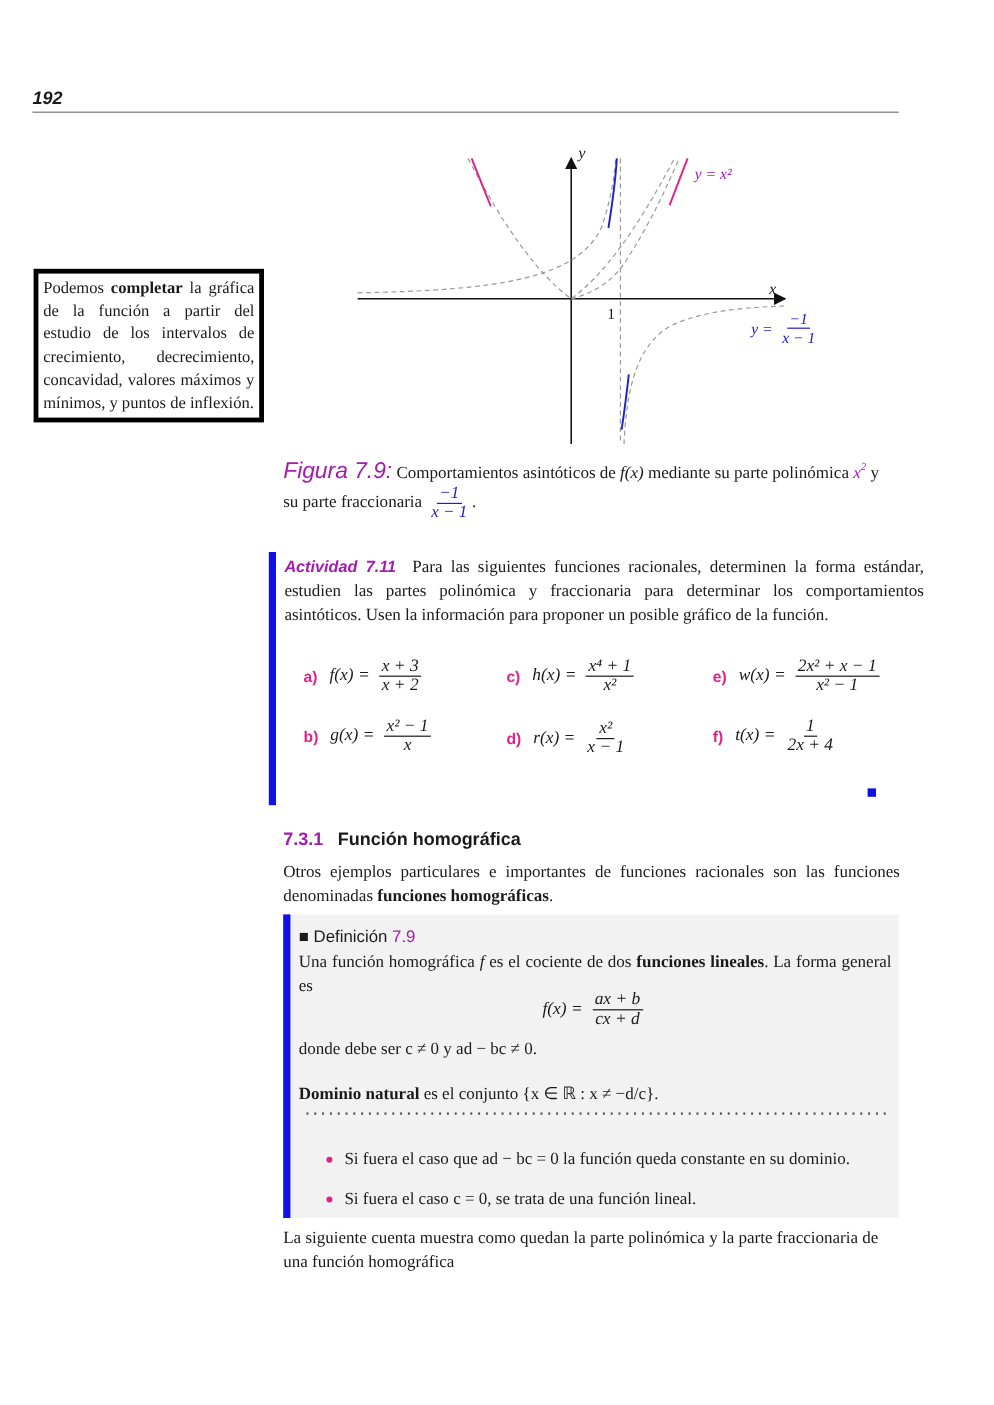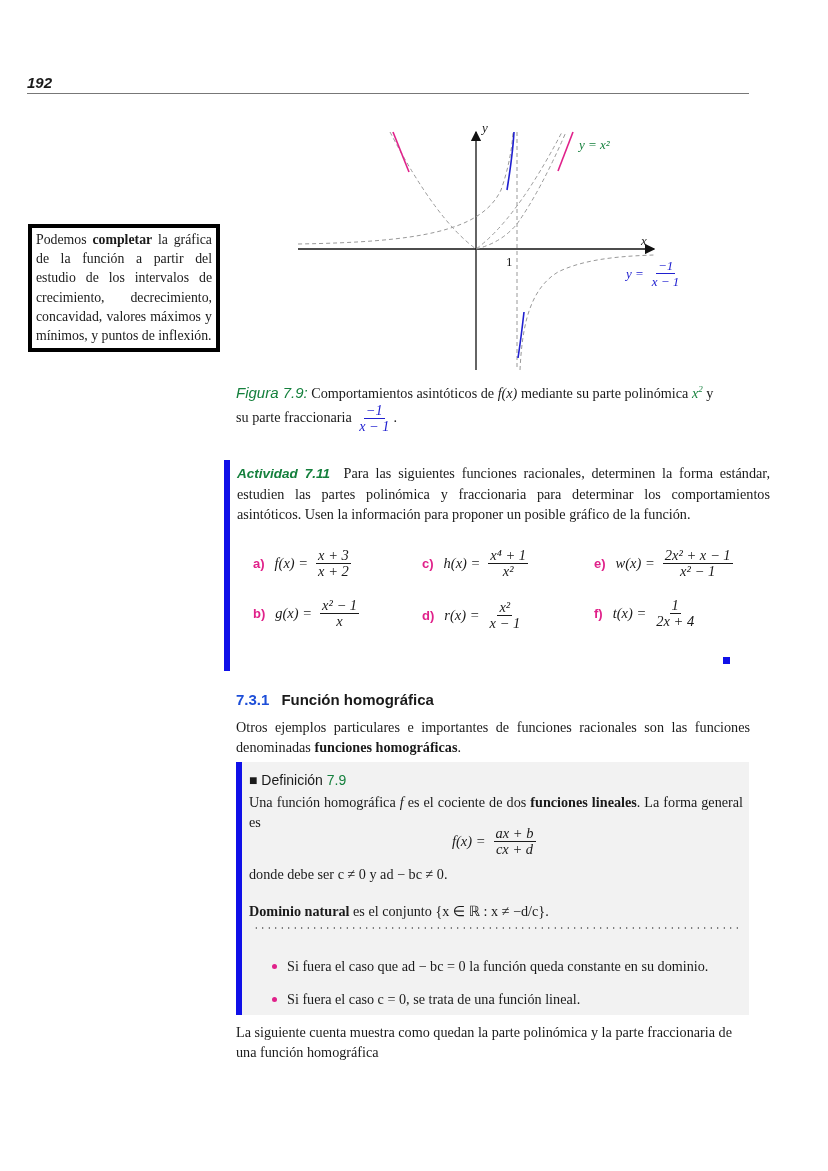--- a/index.html
+++ b/index.html
@@ -1,19 +1,19 @@
 <!DOCTYPE html>
 <html><head>
 <meta charset="utf-8">
 <style>
   html, body { margin:0; padding:0; background:#ffffff; }
   body { width:828px; height:1171px; position:relative; overflow:hidden;
          font-family:"Liberation Serif", serif; color:#1a1a1a; font-size:14.2px; }
   .sans { font-family:"Liberation Sans", sans-serif;font-style:italic; }
-  .magenta { color:#15803d; }
+  .magenta { color:#a21caf; }
   .blue { color:#2020d0; }
   .abs { position:absolute; }
   i.m, .m { font-style:italic; }
   sup { font-size:9px; vertical-align:6px; line-height:0; }
 
   #page-number { left:27px; top:74px; font-weight:bold; font-size:15px; }
   #header-rule { left:27px; top:93px; width:722px; height:1px; background:#777; }
 
   #margin-note { left:28px; top:224px; width:176px; padding:2px 4px 3px 4px;
                  border:4px solid #000000; font-size:13.8px; line-height:19.2px;
@@ -28,21 +28,21 @@
   .frac .den { padding:0 2px; }
 
   #activity { left:224px; top:460px; width:550px; height:211px; }
   #activity-bar { left:0; top:0; width:6px; height:211px; background:#1010e8; }
   #activity-text { left:13px; top:3px; width:533px; font-size:14.2px; line-height:20px; text-align:justify; }
   .exercise { position:absolute; display:flex; align-items:center; gap:6px; font-size:14.5px; }
   .exercise .lbl { font-family:"Liberation Sans", sans-serif; font-weight:bold; color:#e0218a; font-size:13px; margin-right:4px; }
   #qed-square { left:499px; top:197px; width:7px; height:7px; background:#1010e8; }
 
   #section-title { left:236px; top:691px; font-family:"Liberation Sans", sans-serif; font-weight:bold; font-size:15px; }
-  #section-title .num { color:#1d4ed8; margin-right:12px; }
+  #section-title .num { color:#a21caf; margin-right:12px; }
   #section-intro { left:236px; top:717px; width:514px; line-height:20px; text-align:justify; }
 
   #definition { left:236px; top:762px; width:513px; height:253px; background:#f2f2f2; }
   #def-bar { left:0; top:0; width:6px; height:253px; background:#1010e8; }
   #def-title { left:13px; top:10px; font-family:"Liberation Sans", sans-serif; font-weight:normal; font-size:14px; }
   #def-text { left:13px; top:30px; width:494px; line-height:20px; text-align:justify; }
   #def-formula { left:216px; top:64px; display:flex; align-items:center; gap:6px; font-size:14.5px; }
   #def-condition { left:13px; top:104px; }
   #def-domain { left:13px; top:141px; }
   #def-dots { left:17px; top:165px; width:486px; height:2px;
@@ -95,21 +95,21 @@
   <span class="abs m blue" style="left:330px;top:138px;font-size:13px;display:flex;align-items:center;gap:4px;">
     <span>y =</span>
     <span class="frac">
       <span class="num">−1</span>
       <span class="den">x − 1</span>
     </span>
   </span>
 </div>
 
 <div id="caption" class="abs">
-  <span class="sans magenta" style="font-size:15px;">Figura 7.9:</span><span> Comportamientos asintóticos de </span><span class="m">f(x)</span><span> mediante su parte polinómica </span><span class="m magenta"><span>x</span><sup>2</sup></span><span> y</span><br>
+  <span class="sans magenta" style="font-size:19px;">Figura 7.9:</span><span> Comportamientos asintóticos de </span><span class="m">f(x)</span><span> mediante su parte polinómica </span><span class="m magenta"><span>x</span><sup>2</sup></span><span> y</span><br>
   <span>su parte fraccionaria </span><span class="frac m blue">
       <span class="num">−1</span>
       <span class="den">x − 1</span>
     </span><span>.</span>
 </div>
 
 <div id="activity" class="abs">
   <div id="activity-bar" class="abs"></div>
   <div id="activity-text" class="abs">
     <span class="sans magenta" style="font-weight:bold;font-size:13.5px;">Actividad 7.11</span>&nbsp;&nbsp;<span>Para las siguientes funciones racionales, determinen la forma estándar, estudien las partes polinómica y fraccionaria para determinar los comportamientos asintóticos. Usen la información para proponer un posible gráfico de la función.</span>

